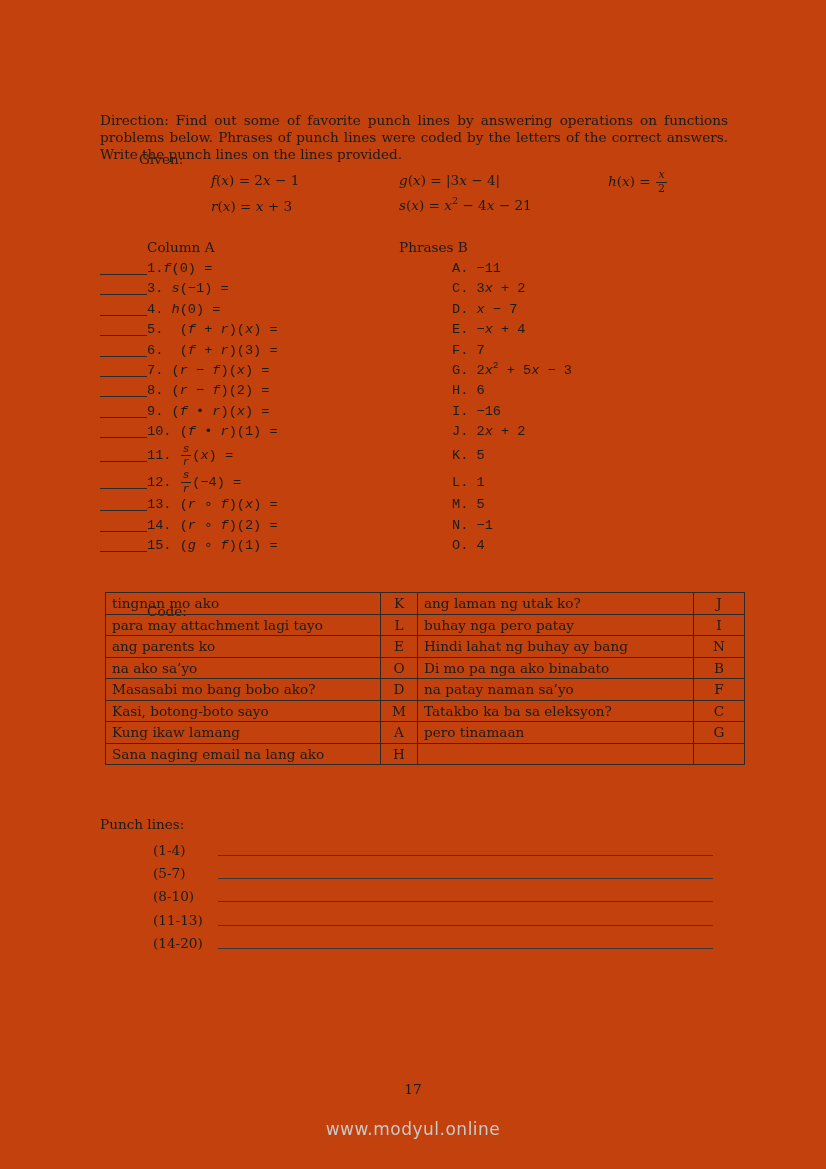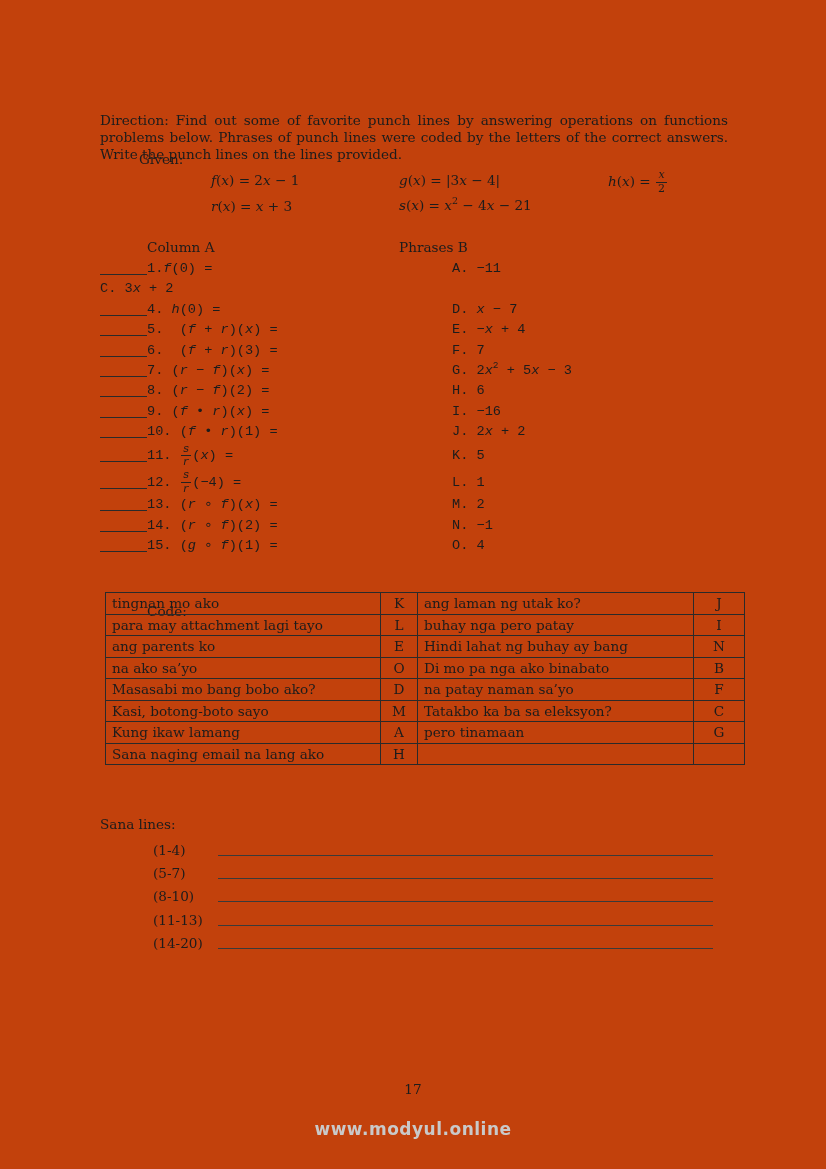--- a/index.html
+++ b/index.html
@@ -56,21 +56,21 @@
   .pl-row { position: relative; height: 23.2px; line-height: 23.2px; }
   .pl-label { position: absolute; left: 45px; }
   .pl-line {
     position: absolute; left: 110px; top: 16px; width: 495px; height: 0;
     border-bottom: 1px solid #3a3a3a;
   }
   .page-number { left: 0; top: 1081px; width: 100%; text-align: center; }
   .watermark {
     left: 0; top: 1119px; width: 100%; text-align: center;
     font-family: "DejaVu Sans", "Liberation Sans", sans-serif;
-    font-size: 17px; color: #c9c9c9; letter-spacing: 0.5px; font-weight: bold;
+    font-size: 17px; color: #c9c9c9; letter-spacing: 0.5px;
   }
 </style>
 </head>
 <body>
 
 <div class="page">
 
   <p class="abs direction">Direction: Find out some of favorite punch lines by answering operations on functions problems below. Phrases of punch lines were coded by the letters of the correct answers. Write the punch lines on the lines provided.</p>
 
   <span class="abs given-label">Given:</span>
@@ -86,20 +86,21 @@
 
   <div class="abs matching">
 
       <div class="m-row">
         <span class="cola"><span class="blank"></span><span class="expr">1.<i>f</i>(0) =</span></span>
         <span class="colb">A. −11</span>
       </div>
 
 
       <div class="m-row">
+        <span class="cola"><span class="blank"></span><span class="expr">3. <i>s</i>(−1) =</span></span>
         <span class="colb">C. 3<i>x</i> + 2</span>
       </div>
 
       <div class="m-row">
         <span class="cola"><span class="blank"></span><span class="expr">4. <i>h</i>(0) =</span></span>
         <span class="colb">D. <i>x</i> − 7</span>
       </div>
 
       <div class="m-row">
         <span class="cola"><span class="blank"></span><span class="expr">5.  (<i>f</i> + <i>r</i>)(<i>x</i>) =</span></span>
@@ -136,21 +137,21 @@
         <span class="colb">K. 5</span>
       </div>
 
       <div class="m-row">
         <span class="cola"><span class="blank"></span><span class="expr">12. <span class="frac"><span class="fn"><i>s</i></span><span class="fd"><i>r</i></span></span>(−4) =</span></span>
         <span class="colb">L. 1</span>
       </div>
 
       <div class="m-row">
         <span class="cola"><span class="blank"></span><span class="expr">13. (<i>r</i> ∘ <i>f</i>)(<i>x</i>) =</span></span>
-        <span class="colb">M. 2</span>
+        <span class="colb">M. 5</span>
       </div>
 
       <div class="m-row">
         <span class="cola"><span class="blank"></span><span class="expr">14. (<i>r</i> ∘ <i>f</i>)(2) =</span></span>
         <span class="colb">N. −1</span>
       </div>
 
       <div class="m-row">
         <span class="cola"><span class="blank"></span><span class="expr">15. (<i>g</i> ∘ <i>f</i>)(1) =</span></span>
         <span class="colb">O. 4</span>
@@ -223,21 +224,21 @@
             <td class="phrase">Sana naging email na lang ako</td>
             <td class="letter">H</td>
             <td class="phrase"></td>
             <td class="letter"></td>
           </tr>
 
       </tbody>
     </table>
   </div>
 
-  <span class="abs punch-label">Sana lines:</span>
+  <span class="abs punch-label">Punch lines:</span>
 
   <div class="abs punch-rows">
 
       <div class="pl-row">
         <span class="pl-label">(1-4)</span>
         <span class="pl-line"></span>
       </div>
 
       <div class="pl-row">
         <span class="pl-label">(5-7)</span>

